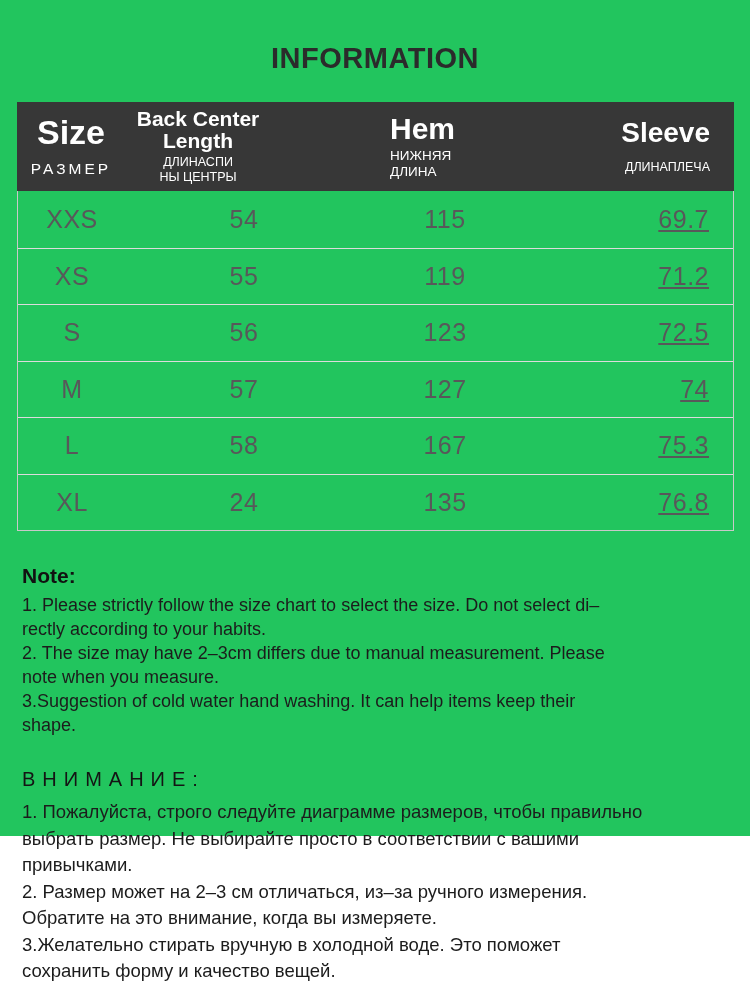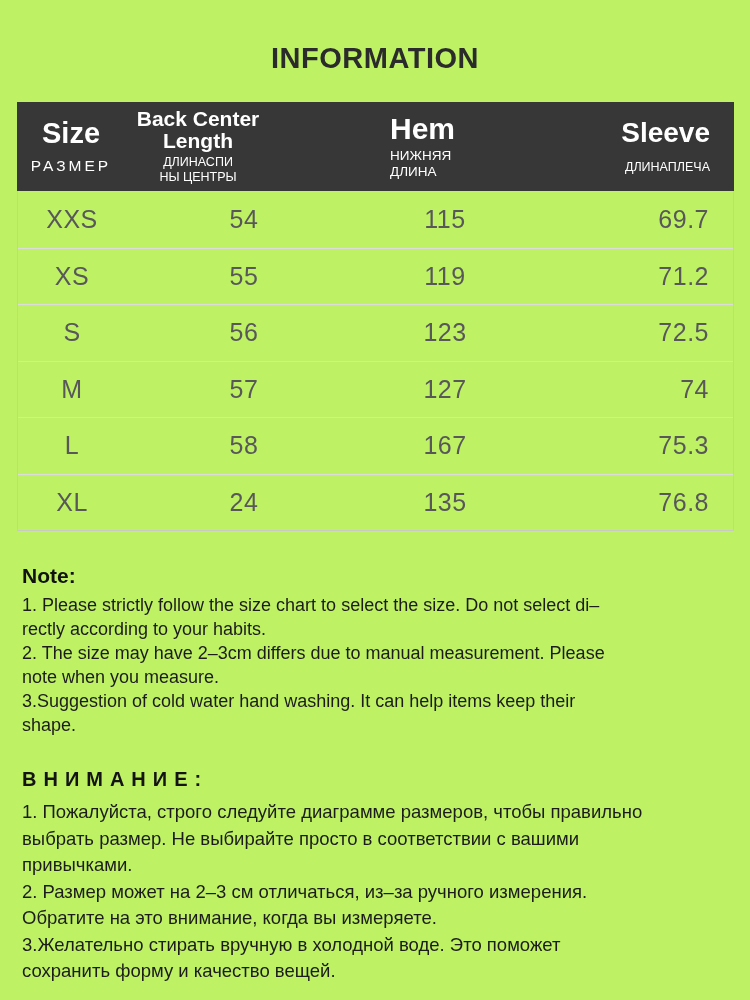--- a/index.html
+++ b/index.html
@@ -3,21 +3,21 @@
 <meta charset="utf-8">
 <style>
   * { margin: 0; padding: 0; box-sizing: border-box; }
   html, body { background: #ffffff; }
   body {
     width: 750px; height: 1000px;
     font-family: "Liberation Sans", sans-serif;
     color: #1b1b1b;
     overflow: hidden;
   }
-  .page { width: 750px; height: 1000px; background: #bef264; position: relative; }
+  .page { width: 750px; height: 836px; background: #22c55e; position: relative; }
 
   .title {
     text-align: center;
     padding-top: 42px;
     font-size: 29px;
     font-weight: 700;
     letter-spacing: 0.5px;
     color: #2b2b2b;
   }
 
@@ -27,21 +27,21 @@
     display: grid;
     grid-template-columns: 108px 146px 1fr 160px;
   }
   .thead {
     background: #373737;
     color: #ffffff;
     height: 89px;
     align-items: center;
   }
   .th { display: flex; flex-direction: column; justify-content: center; align-items: center; }
-  .th .en-main { font-size: 29px; font-weight: 600; line-height: 1.05; }
+  .th .en-main { font-size: 34px; font-weight: 600; line-height: 1.05; }
   .th .ru-sub { font-size: 12.5px; font-weight: 400; margin-top: 6px; line-height: 1.18; white-space: pre-line; }
   .th-size .ru-sub { font-size: 15.5px; letter-spacing: 3px; margin-top: 9px; }
   .th-bcl .en-main { font-size: 21px; white-space: pre-line; text-align: center; }
   .th-bcl .ru-sub { margin-top: 3px; text-align: center; }
   .th-hem { align-items: center; }
   .th-hem .inner { display: inline-block; text-align: left; }
   .th-hem .en-main { font-size: 30px; }
   .th-hem .ru-sub { font-size: 13.5px; margin-top: 4px; }
   .th-sleeve { align-items: flex-end; padding-right: 24px; }
   .th-sleeve .en-main { font-size: 28px; }
@@ -54,41 +54,41 @@
   .trow {
     height: 56.5px;
     align-items: center;
     font-size: 25px;
     color: #58585a;
     letter-spacing: 0.5px;
     gap: 45px;
   }
   .trow + .trow { border-top: 1px solid #dcdcdc; }
   .td { text-align: center; }
-  .td.c4 { text-align: right; padding-right: 24px; }
+  .td.c4 { text-align: right; padding-right: 24px; text-decoration: underline; }
 
   
   .notes { margin: 33px 26px 0 22px; }
   .note-heading {
     font-size: 21px;
     font-weight: 700;
     color: #111;
     margin-bottom: 5px;
   }
   .note-item {
     font-size: 18px;
     line-height: 24px;
     color: #1c1c1c;
     white-space: pre-line;
   }
   .attention-heading {
     margin-top: 31px;
     margin-bottom: 8px;
     font-size: 20px;
-    font-weight: 700;
+    font-weight: 400;
     letter-spacing: 7px;
     color: #141414;
   }
   .note-item.ru {
     font-size: 18.5px;
     line-height: 26.5px;
   }
 </style>
 </head>
 <body>

